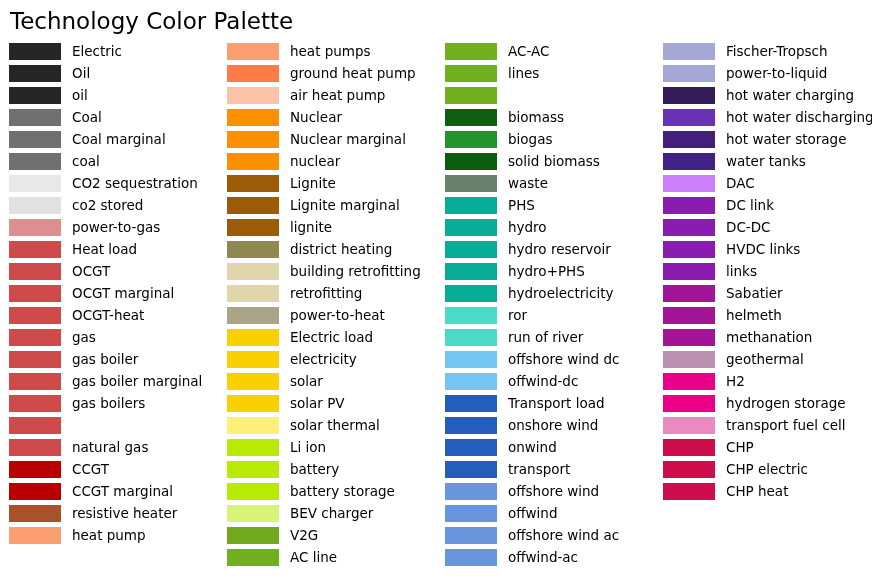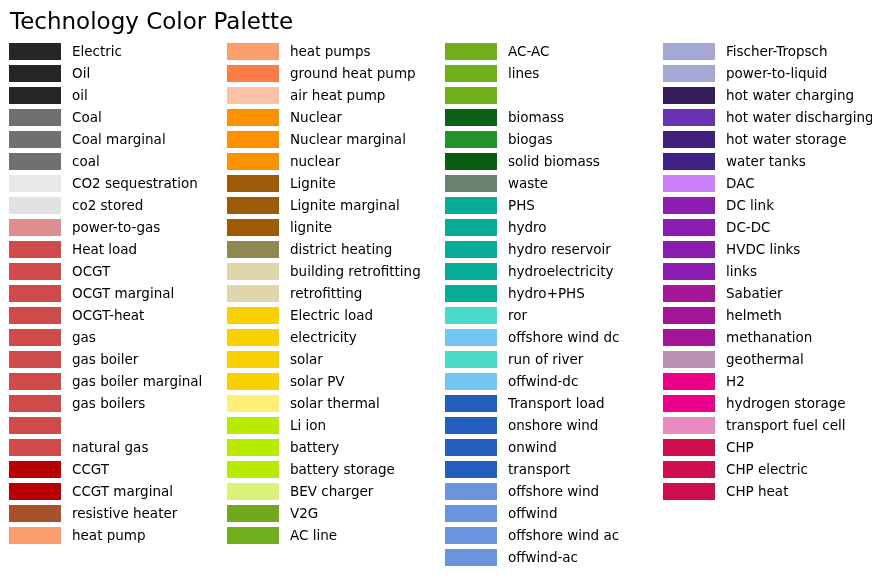--- a/index.html
+++ b/index.html
@@ -212,20 +212,24 @@
         </div>
         <div class="legend-entry">
           <span class="swatch" style="background-color: rgb(224, 213, 171);"></span>
           <span class="entry-label">building retrofitting</span>
         </div>
         <div class="legend-entry">
           <span class="swatch" style="background-color: rgb(224, 213, 171);"></span>
           <span class="entry-label">retrofitting</span>
         </div>
         <div class="legend-entry">
+          <span class="swatch" style="background-color: rgb(170, 164, 136);"></span>
+          <span class="entry-label">power-to-heat</span>
+        </div>
+        <div class="legend-entry">
           <span class="swatch" style="background-color: rgb(249, 208, 2);"></span>
           <span class="entry-label">Electric load</span>
         </div>
         <div class="legend-entry">
           <span class="swatch" style="background-color: rgb(249, 208, 2);"></span>
           <span class="entry-label">electricity</span>
         </div>
         <div class="legend-entry">
           <span class="swatch" style="background-color: rgb(249, 208, 2);"></span>
           <span class="entry-label">solar</span>
@@ -298,37 +302,37 @@
         <div class="legend-entry">
           <span class="swatch" style="background-color: rgb(8, 173, 151);"></span>
           <span class="entry-label">hydro</span>
         </div>
         <div class="legend-entry">
           <span class="swatch" style="background-color: rgb(8, 173, 151);"></span>
           <span class="entry-label">hydro reservoir</span>
         </div>
         <div class="legend-entry">
           <span class="swatch" style="background-color: rgb(8, 173, 151);"></span>
+          <span class="entry-label">hydro+PHS</span>
+        </div>
+        <div class="legend-entry">
+          <span class="swatch" style="background-color: rgb(8, 173, 151);"></span>
           <span class="entry-label">hydroelectricity</span>
-        </div>
-        <div class="legend-entry">
-          <span class="swatch" style="background-color: rgb(8, 173, 151);"></span>
-          <span class="entry-label">hydro+PHS</span>
         </div>
         <div class="legend-entry">
           <span class="swatch" style="background-color: rgb(74, 219, 200);"></span>
           <span class="entry-label">ror</span>
         </div>
         <div class="legend-entry">
+          <span class="swatch" style="background-color: rgb(74, 219, 200);"></span>
+          <span class="entry-label">run of river</span>
+        </div>
+        <div class="legend-entry">
           <span class="swatch" style="background-color: rgb(116, 198, 242);"></span>
           <span class="entry-label">offshore wind dc</span>
-        </div>
-        <div class="legend-entry">
-          <span class="swatch" style="background-color: rgb(74, 219, 200);"></span>
-          <span class="entry-label">run of river</span>
         </div>
         <div class="legend-entry">
           <span class="swatch" style="background-color: rgb(116, 198, 242);"></span>
           <span class="entry-label">offwind-dc</span>
         </div>
         <div class="legend-entry">
           <span class="swatch" style="background-color: rgb(35, 94, 188);"></span>
           <span class="entry-label">Transport load</span>
         </div>
         <div class="legend-entry">

